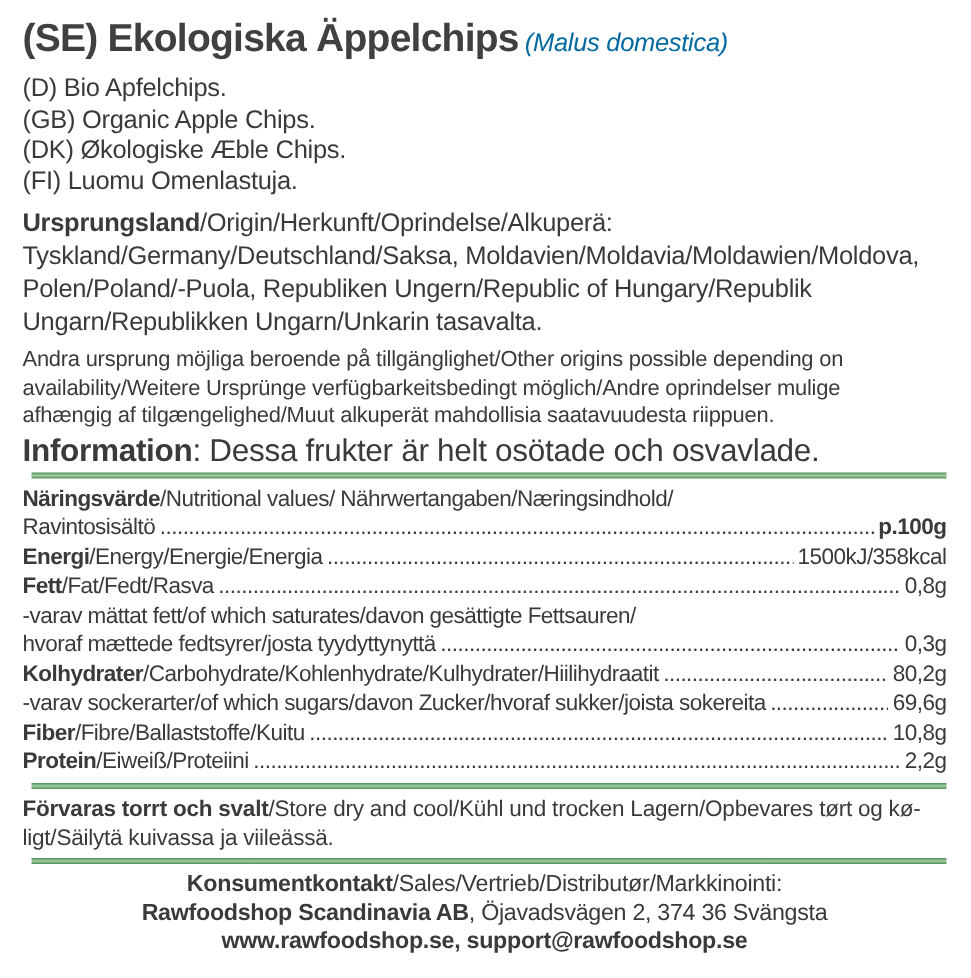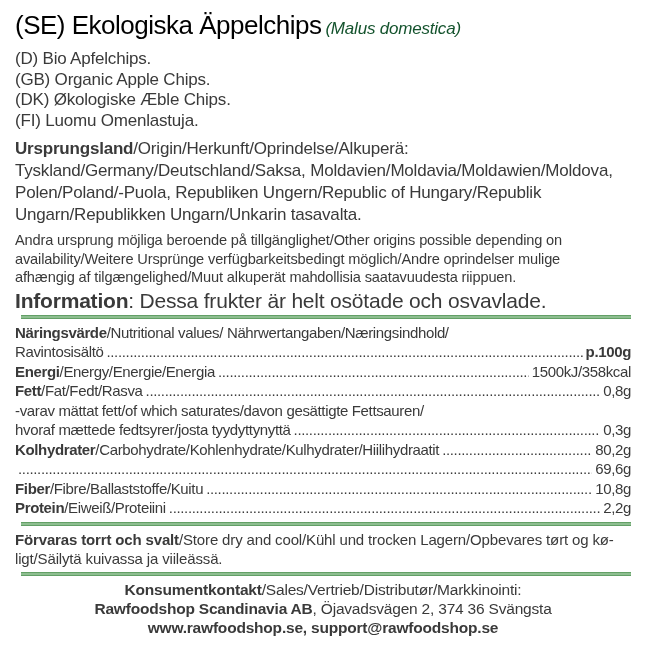--- a/index.html
+++ b/index.html
@@ -8,22 +8,22 @@
     width: 647px; height: 652px;
     background: #ffffff;
     color: #3a3a3a;
     font-family: "Liberation Sans", sans-serif;
     overflow: hidden;
   }
   .label { padding: 8px 16px 0 15px; }
 
   
   h1 { margin: 0 0 5px 0; line-height: 30px; letter-spacing: -0.5px; }
-  .title-se { color: #000000; font-weight: normal; font-size: 26px; }
-  .species { color: #14532d; font-weight: normal; font-style: italic; font-size: 17px; margin-left: 4px; letter-spacing: -0.2px; }
+  .title-se { color: #404040; font-weight: bold; font-size: 26px; }
+  .species { color: #0369a1; font-weight: normal; font-style: italic; font-size: 17px; margin-left: 4px; letter-spacing: -0.2px; }
 
   
   .plist { margin-bottom: 7px; }
   .plist div { font-size: 17px; line-height: 20.5px; letter-spacing: -0.2px; }
 
   
   .para { font-size: 17px; line-height: 22px; letter-spacing: -0.2px; margin: 0 0 5px 0; }
   .b { font-weight: bold; }
   .small-para { font-size: 14.6px; line-height: 18.5px; letter-spacing: -0.15px; margin: 0 12px 3px 0; }
   .info-line { font-size: 21px; line-height: 21px; letter-spacing: -0.2px; }
@@ -110,20 +110,21 @@
         </div>
     </div>
 
     <div class="nline">
         <span class="txt"><span class="b">Kolhydrater</span><span>/Carbohydrate/Kohlenhydrate/Kulhydrater/Hiilihydraatit</span></span>
         <span class="dots"></span>
         <span class="val">80,2g</span>
       </div>
 
     <div class="nline">
+        <span class="txt">-varav sockerarter/of which sugars/davon Zucker/hvoraf sukker/joista sokereita</span>
         <span class="dots"></span>
         <span class="val">69,6g</span>
       </div>
 
     <div class="nline">
         <span class="txt"><span class="b">Fiber</span><span>/Fibre/Ballaststoffe/Kuitu</span></span>
         <span class="dots"></span>
         <span class="val">10,8g</span>
       </div>
 

